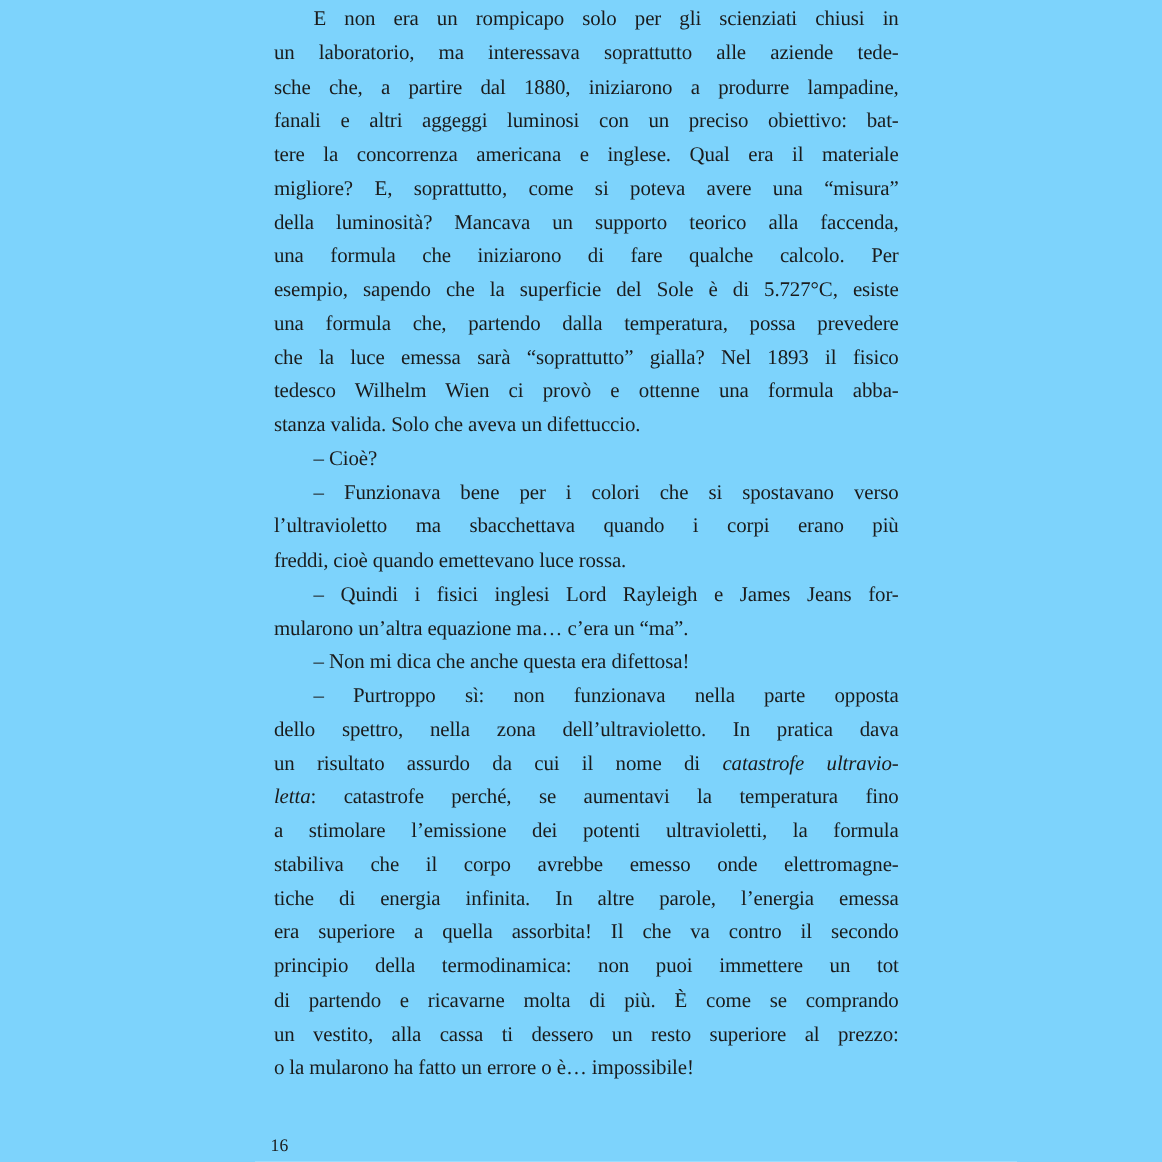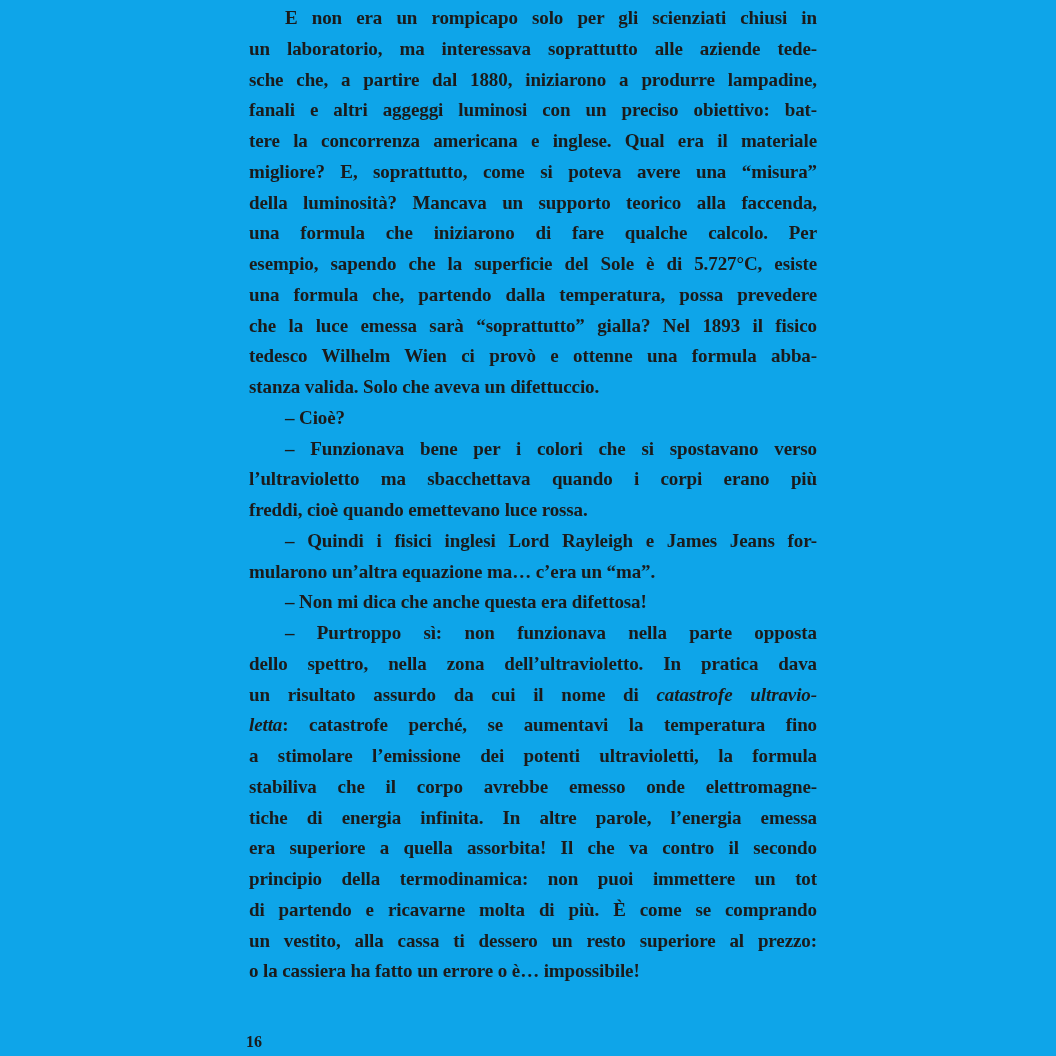--- a/index.html
+++ b/index.html
@@ -11,22 +11,21 @@
     height: 1056px;
     background: #ffffff;
     position: relative;
     overflow: hidden;
     font-family: "Liberation Serif", "DejaVu Serif", serif;
     color: #1b1b1b;
   }
   .page {
     position: absolute;
     inset: 0;
-    background: #0ea5e9;
-    font-weight: bold;
+    background: #7dd3fc;
   }
   .textblock {
     position: absolute;
     left: 249px;
     top: 3px;
     width: 568px;
     font-size: 19px;
     line-height: 30.75px;
     letter-spacing: -0.1px;
   }
@@ -84,16 +83,16 @@
       <div class="line just"><span>dello spettro, nella zona dell’ultravioletto. In pratica dava</span></div>
       <div class="line just"><span>un risultato assurdo da cui il nome di </span><span class="it">catastrofe ultravio-</span></div>
       <div class="line just"><span class="it">letta</span><span>: catastrofe perché, se aumentavi la temperatura fino</span></div>
       <div class="line just"><span>a stimolare l’emissione dei potenti ultravioletti, la formula</span></div>
       <div class="line just"><span>stabiliva che il corpo avrebbe emesso onde elettromagne-</span></div>
       <div class="line just"><span>tiche di energia infinita. In altre parole, l’energia emessa</span></div>
       <div class="line just"><span>era superiore a quella assorbita! Il che va contro il secondo</span></div>
       <div class="line just"><span>principio della termodinamica: non puoi immettere un tot</span></div>
       <div class="line just"><span>di partendo e ricavarne molta di più. È come se comprando</span></div>
       <div class="line just"><span>un vestito, alla cassa ti dessero un resto superiore al prezzo:</span></div>
-      <div class="line"><span>o la cassiera ha fatto un errore o è… impossibile!</span></div>
+      <div class="line"><span>o la mularono ha fatto un errore o è… impossibile!</span></div>
     </div>
   <div class="page-number">16</div>
 </div>
 
 </body></html>

